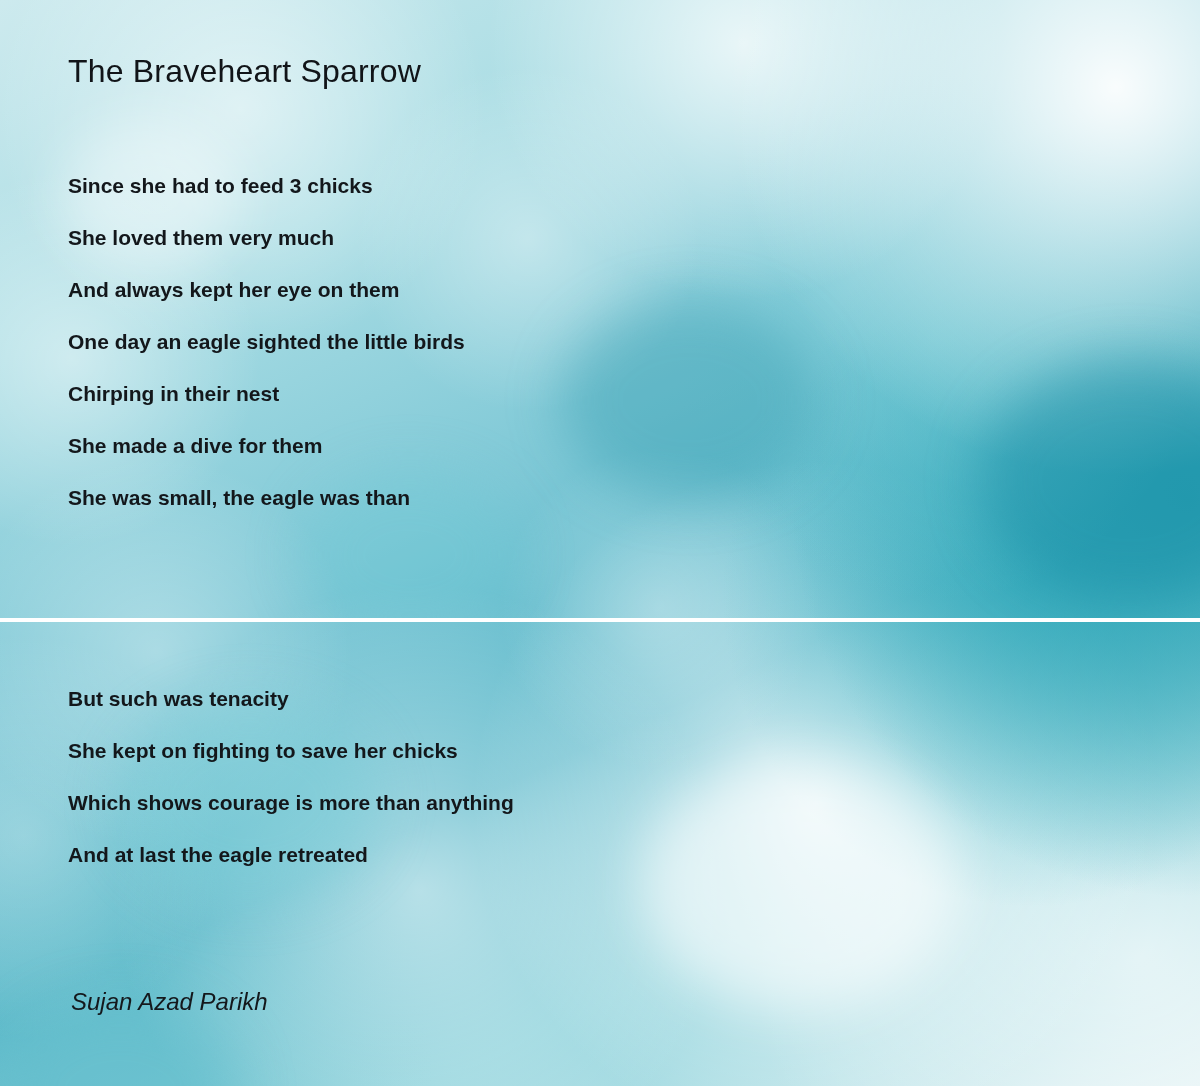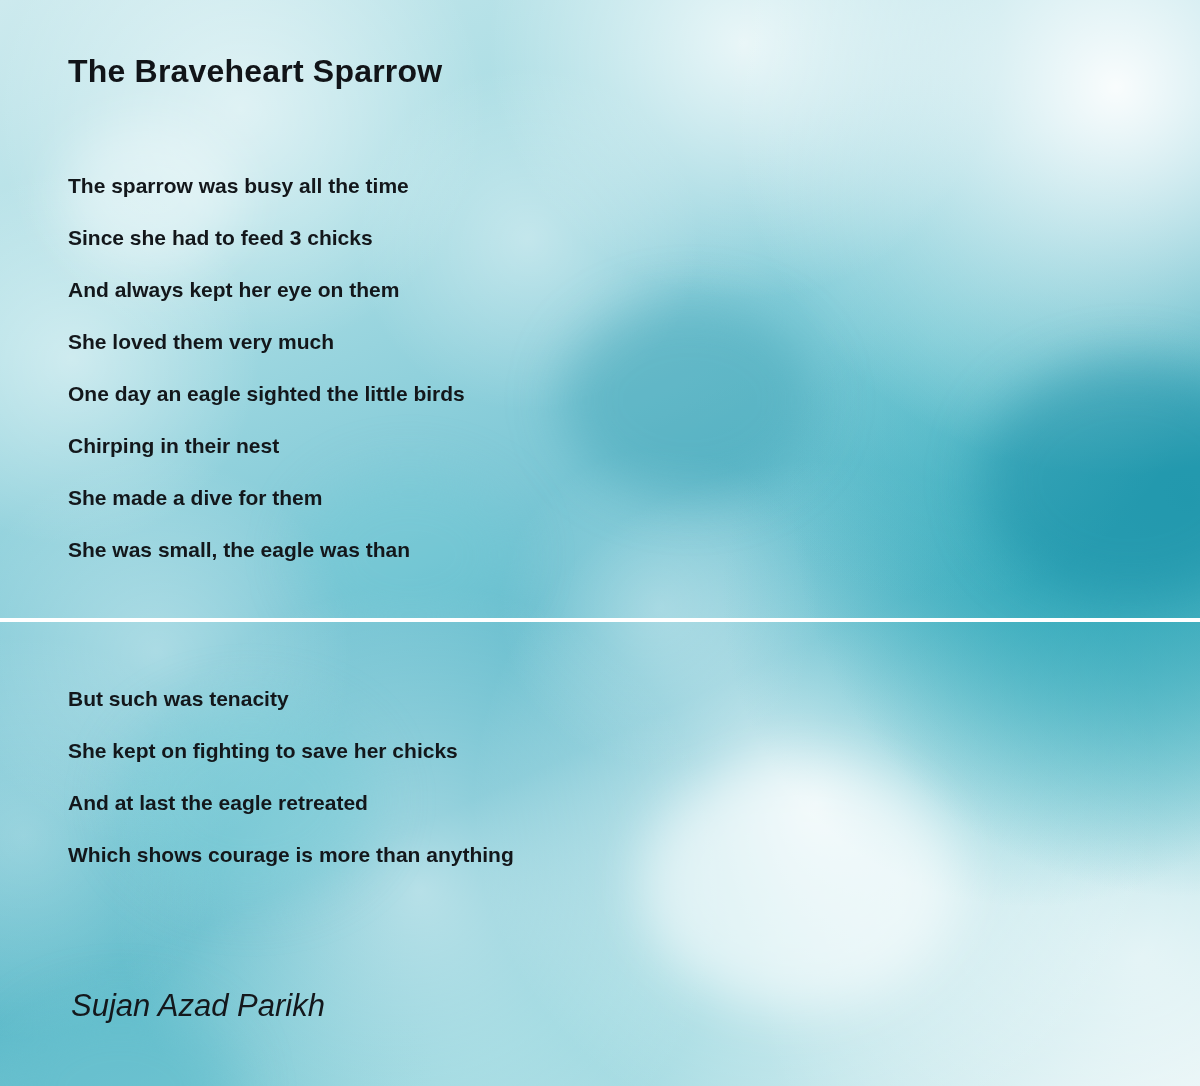--- a/index.html
+++ b/index.html
@@ -87,21 +87,21 @@
     top: 0;
     width: 1200px;
     height: 1086px;
   }
 
   .poem-title {
     position: absolute;
     left: 68px;
     top: 53px;
     font-size: 32px;
-    font-weight: bold;
+    font-weight: normal;
     color: #111418;
     letter-spacing: 0.2px;
     white-space: nowrap;
   }
 
   .stanza {
     position: absolute;
     left: 68px;
   }
   .stanza-1 { top: 160px; }
@@ -112,21 +112,21 @@
     font-weight: bold;
     color: #13171b;
     line-height: 52px;
     white-space: nowrap;
   }
 
   .poem-author {
     position: absolute;
     left: 71px;
     top: 988px;
-    font-size: 31px;
+    font-size: 24px;
     font-style: italic;
     color: #14181c;
     white-space: nowrap;
   }
 </style>
 </head>
 <body>
 
 <div id="poem-page">
 
@@ -147,33 +147,32 @@
       <div class="blob" style="left:640px; top:760px; width:320px; height:250px; background:rgba(255,255,255,0.55);"></div>
       <div class="blob" style="left:0px; top:1000px; width:240px; height:180px; background:rgba(96,188,203,0.45);"></div>
     </div>
   </div>
 
   <div class="content">
 
     <div class="poem-title">The Braveheart Sparrow</div>
 
     <div class="stanza stanza-1">
-      <div class="poem-line">The sparrow was busy all the time</div>
       <div class="poem-line">Since she had to feed 3 chicks</div>
+      <div class="poem-line">She loved them very much</div>
       <div class="poem-line">And always kept her eye on them</div>
-      <div class="poem-line">She loved them very much</div>
       <div class="poem-line">One day an eagle sighted the little birds</div>
       <div class="poem-line">Chirping in their nest</div>
       <div class="poem-line">She made a dive for them</div>
       <div class="poem-line">She was small, the eagle was than</div>
     </div>
 
     <div class="stanza stanza-2">
       <div class="poem-line">But such was tenacity</div>
       <div class="poem-line">She kept on fighting to save her chicks</div>
+      <div class="poem-line">Which shows courage is more than anything</div>
       <div class="poem-line">And at last the eagle retreated</div>
-      <div class="poem-line">Which shows courage is more than anything</div>
     </div>
 
     <div class="poem-author">Sujan Azad Parikh</div>
 
   </div>
 </div>
 
 </body></html>

